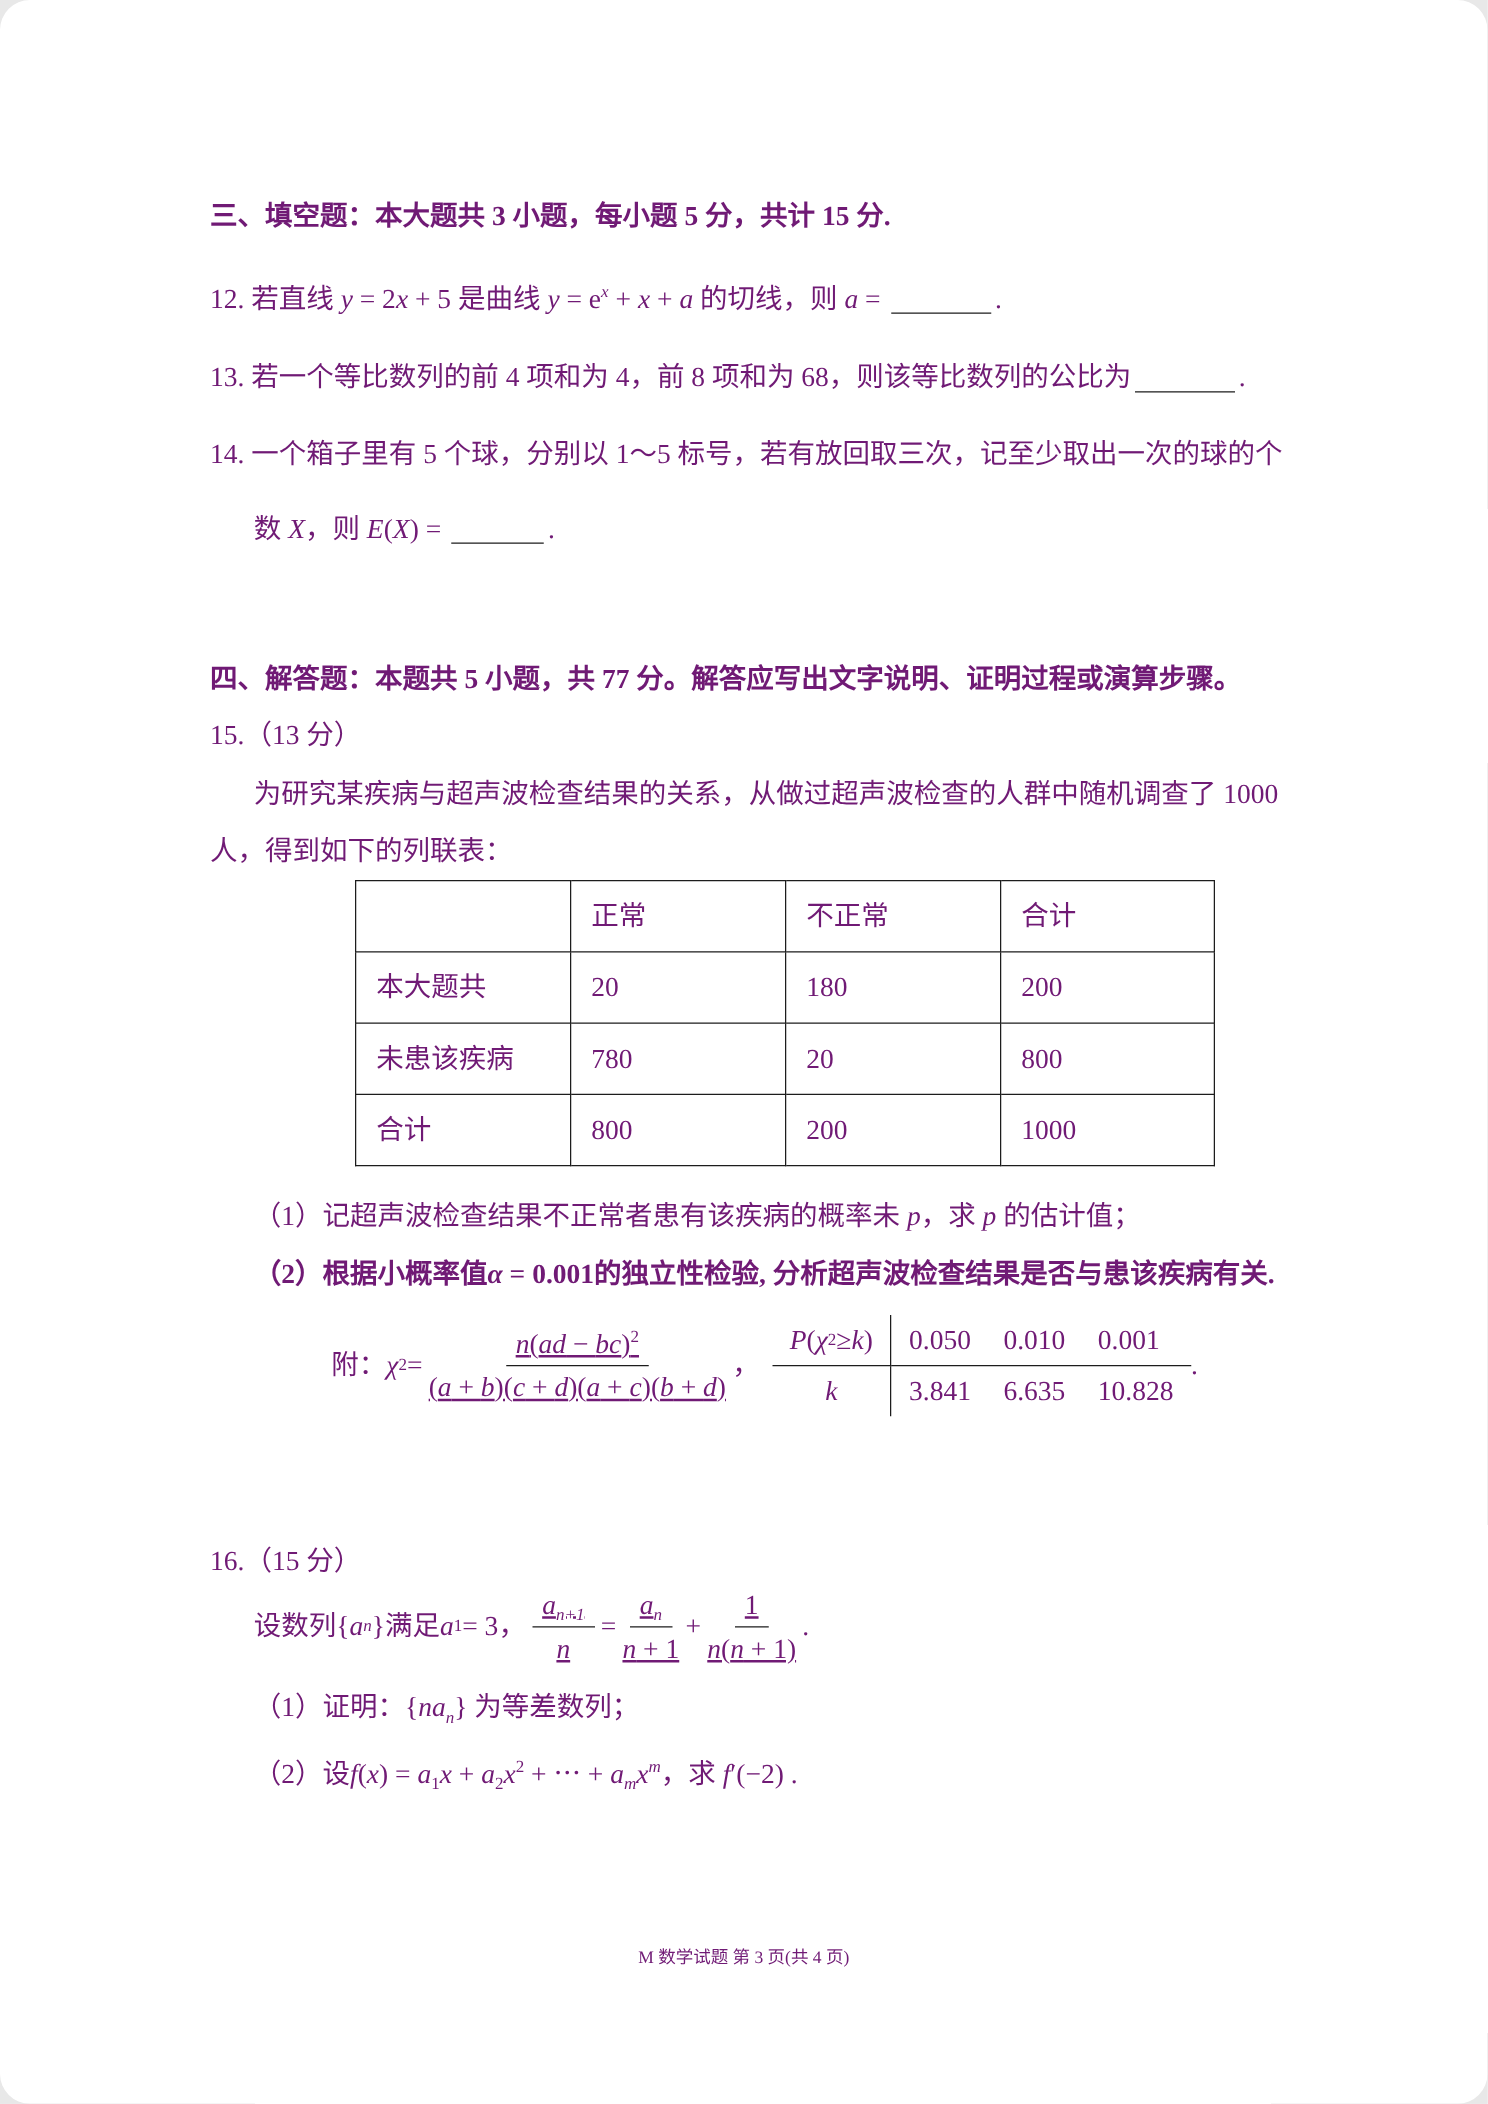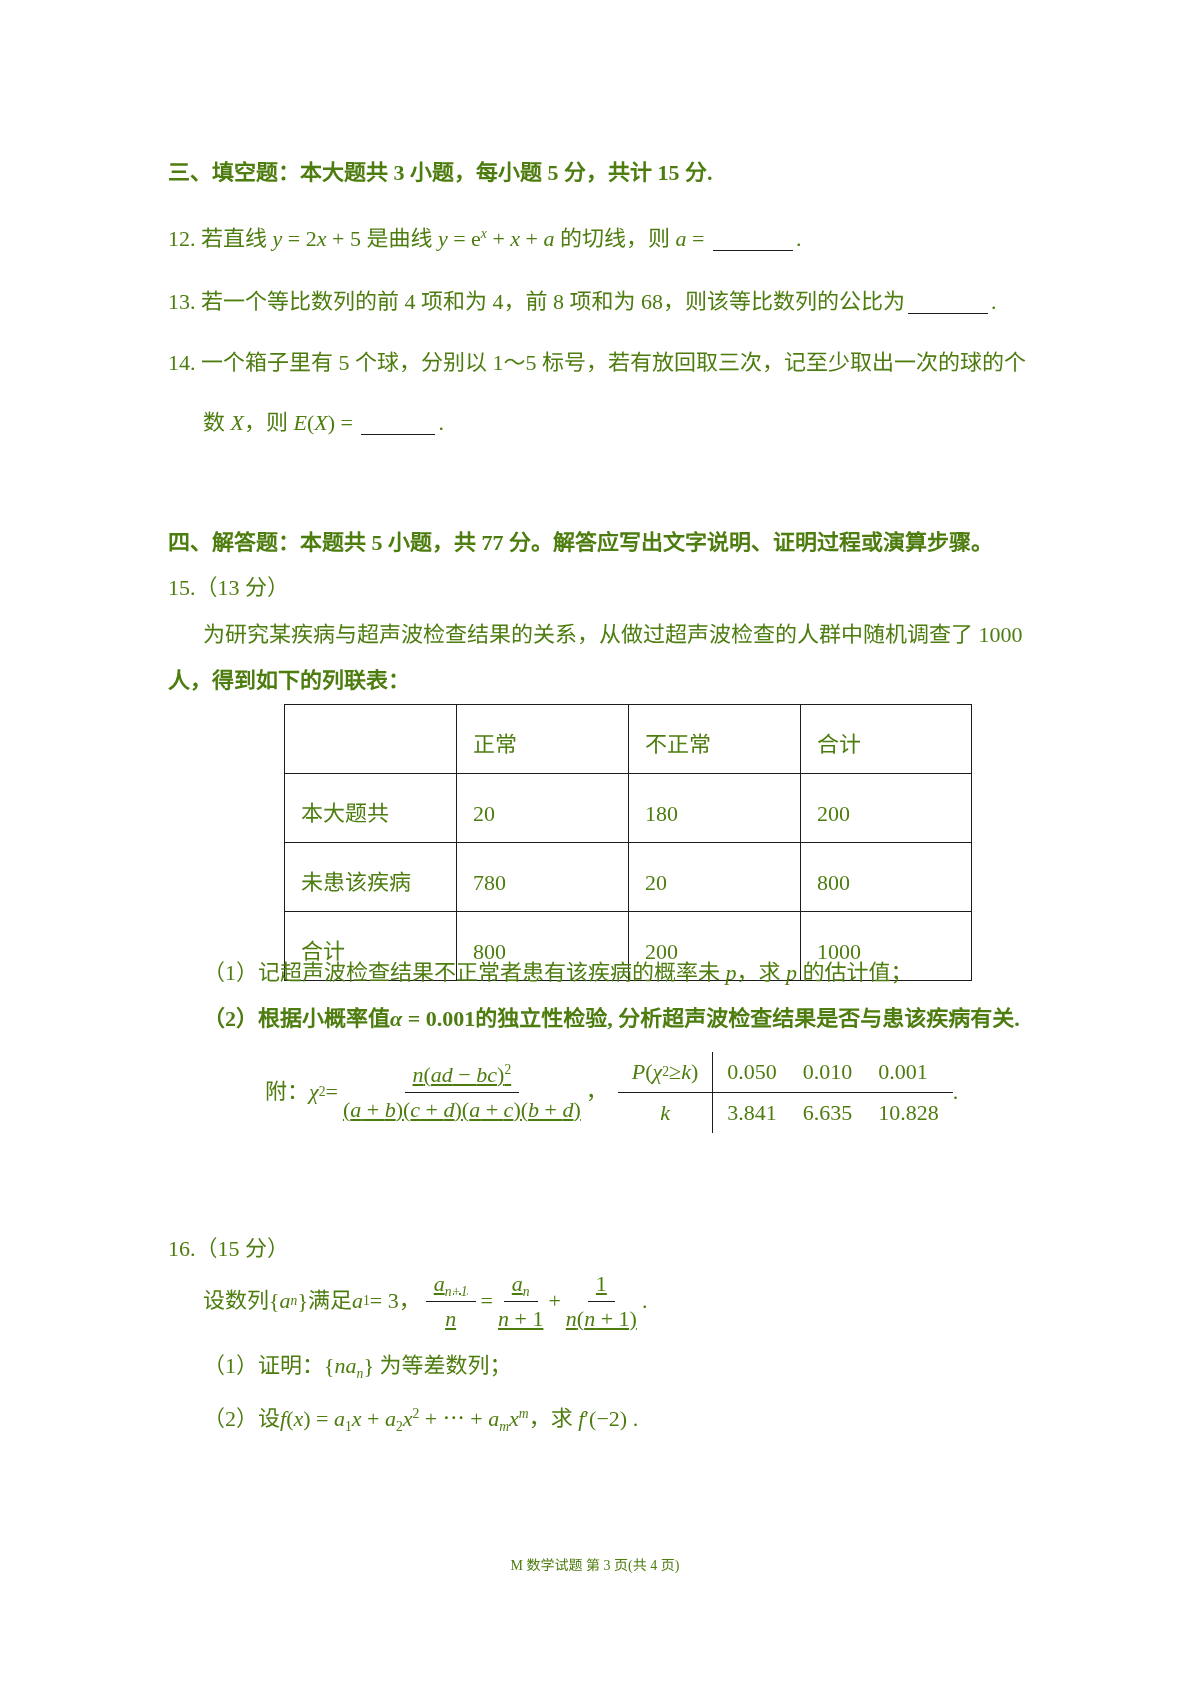--- a/index.html
+++ b/index.html
@@ -1,43 +1,44 @@
 <!DOCTYPE html>
 <html lang="zh-CN"><head>
 <meta charset="utf-8">
 <style>
   html,body{margin:0;padding:0;background:#e8e8e8;}
   .page{
     position:relative;
     width:1190px;height:1683px;
     background:#ffffff;
     font-family:"Liberation Serif","DejaVu Serif",serif;
-    color:#4d7c0f;
+    color:#701a75;
     font-size:22px;
     overflow:hidden;
+    border-radius:24px;
   }
   .abs{position:absolute;white-space:nowrap;line-height:30px;}
   .bold{font-weight:700;}
   .flexline{display:flex;align-items:center;}
   
   .s-it{font-style:italic;}
   .s-sup{font-size:62%;vertical-align:super;line-height:0;}
   .s-supit{font-size:62%;vertical-align:super;line-height:0;font-style:italic;}
   .s-sub{font-size:62%;vertical-align:sub;line-height:0;}
   .s-subit{font-size:62%;vertical-align:sub;line-height:0;font-style:italic;}
   .blank{display:inline-block;border-bottom:1.6px solid #1c1c1c;height:1em;vertical-align:-5px;margin:0 3px;}
   
   .frac{display:inline-flex;flex-direction:column;align-items:center;vertical-align:middle;margin:0 5px;line-height:1.25;text-decoration:underline;}
   .fnum{padding:0 8px 3px;border-bottom:1.6px solid #1c1c1c;white-space:nowrap;}
   .fden{padding-top:3px;white-space:nowrap;}
   
   table.ctable{border-collapse:collapse;table-layout:fixed;}
   table.ctable td{
     border:1.8px solid #1c1c1c;
-    height:56px;padding:12px 0 0 16px;
+    height:56px;padding:0 0 0 16px;
     vertical-align:middle;font-size:22px;
   }
   
   .ptable{display:grid;grid-template-columns:auto auto;align-items:stretch;margin-left:10px;}
   .pt-c{padding:5px 14px;display:flex;align-items:center;}
   .pt-r1c1{border-bottom:1.6px solid #1c1c1c;border-right:1.6px solid #1c1c1c;justify-content:center;}
   .pt-r1c2{border-bottom:1.6px solid #1c1c1c;}
   .pt-r2c1{border-right:1.6px solid #1c1c1c;justify-content:center;}
   .pt-vals{display:flex;gap:26px;}
   .footer{position:absolute;left:0;width:100%;text-align:center;font-size:14px;}
@@ -53,21 +54,21 @@
 
   <div class="abs" style="left:168px;top:287px;"><span>13. 若一个等比数列的前 4 项和为 4，前 8 项和为 68，则该等比数列的公比为</span><span class="blank" style="width: 80px;"></span><span>.</span></div>
 
   <div class="abs" style="left:168px;top:348px;"><span>14. 一个箱子里有 5 个球，分别以 1～5 标号，若有放回取三次，记至少取出一次的球的个</span></div>
   <div class="abs" style="left:203px;top:408px;"><span>数 </span><span class="s-it">X</span><span>，则 </span><span class="s-it">E</span><span>(</span><span class="s-it">X</span><span>) = </span><span class="blank" style="width: 74px;"></span><span>.</span></div>
 
   <div class="abs bold" style="left:168px;top:528px;">四、解答题：本题共 5 小题，共 77 分。解答应写出文字说明、证明过程或演算步骤。</div>
 
   <div class="abs" style="left:168px;top:573px;">15.（13 分）</div>
   <div class="abs" style="left:203px;top:620px;">为研究某疾病与超声波检查结果的关系，从做过超声波检查的人群中随机调查了 1000</div>
-  <div class="abs" style="left:168px;top:666px;font-weight:bold;">人，得到如下的列联表：</div>
+  <div class="abs" style="left:168px;top:666px;">人，得到如下的列联表：</div>
 
   <table class="ctable abs" style="left:284px;top:704px;width:619px;">
     <tbody>
         <tr>
       <td style="width:155px;"></td>
       <td style="width:155px;">正常</td>
       <td style="width:155px;">不正常</td>
       <td style="width:154px;">合计</td>
     </tr>
     <tr>

